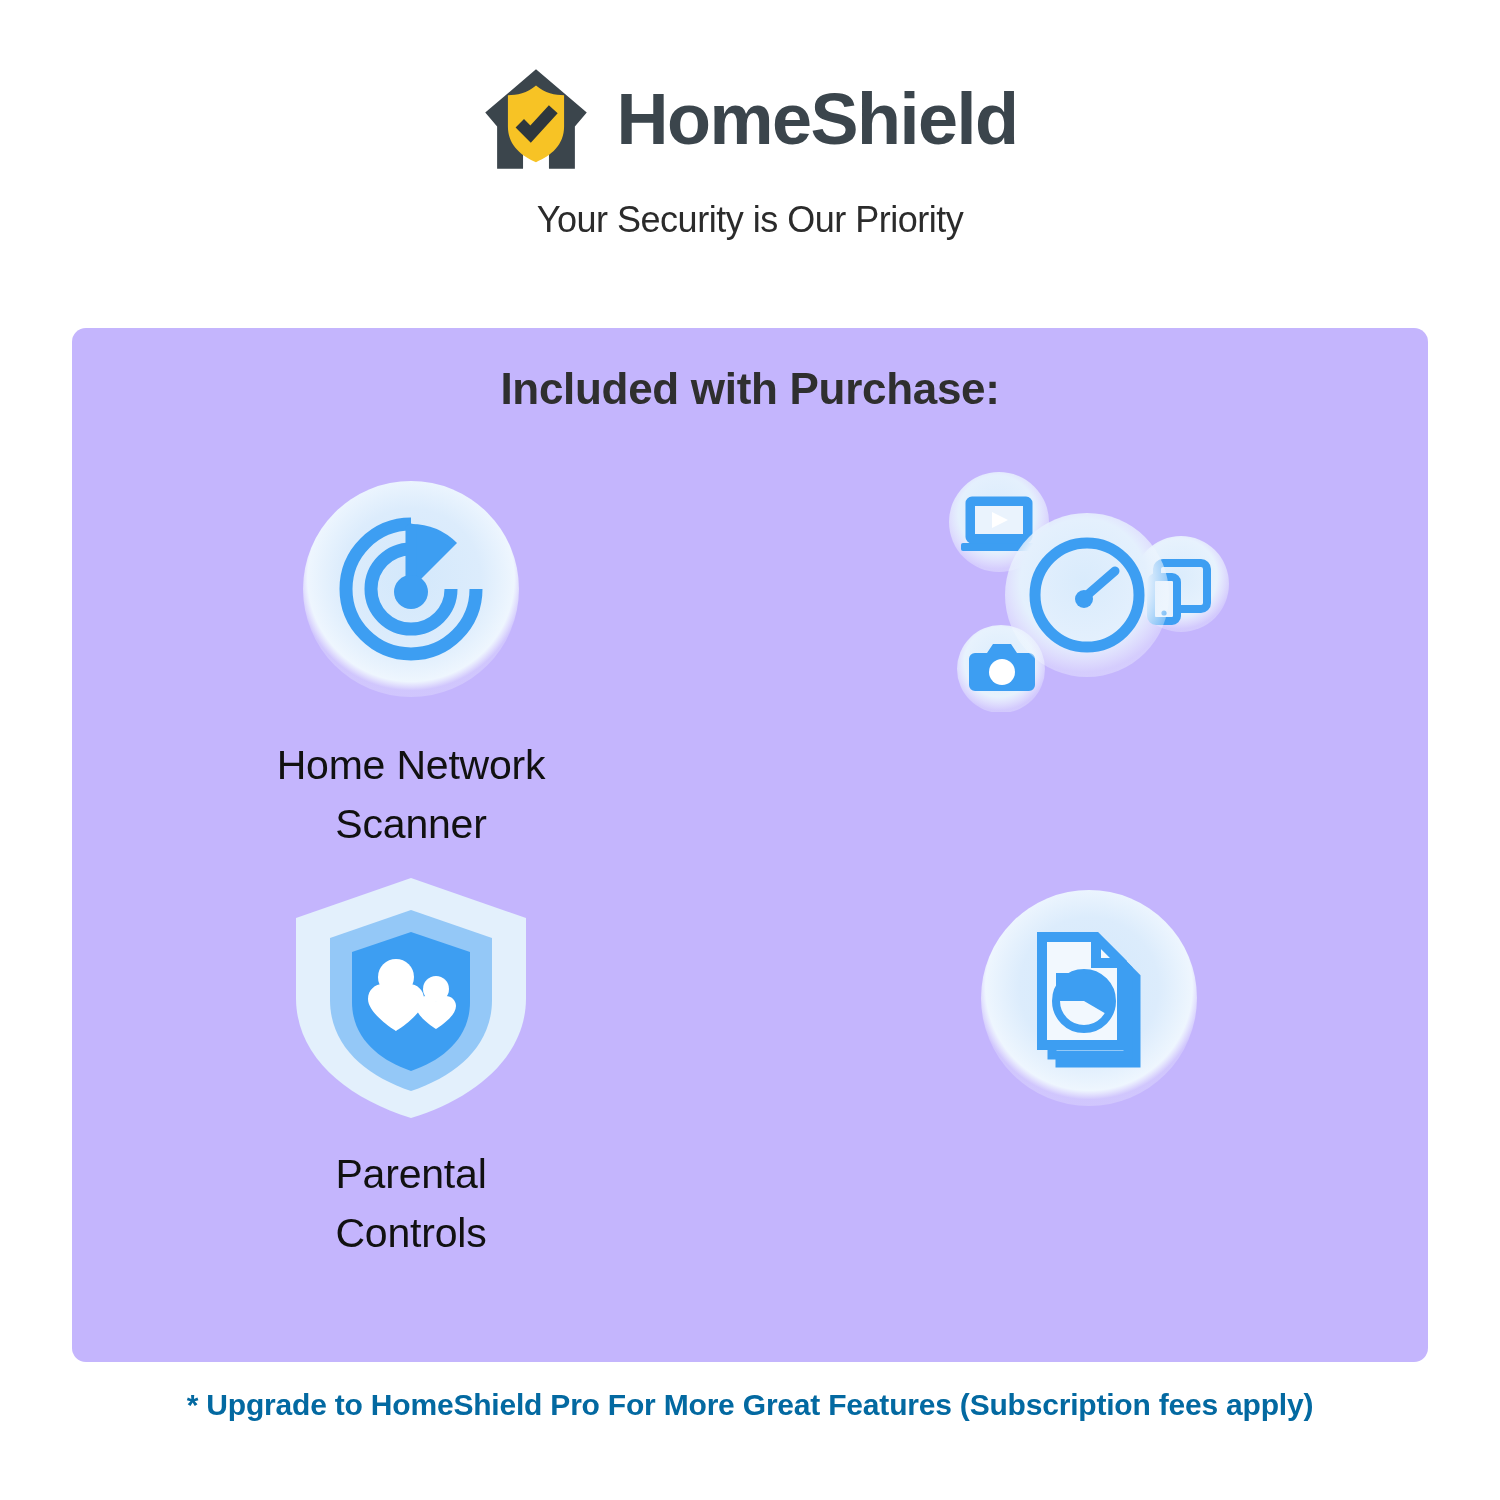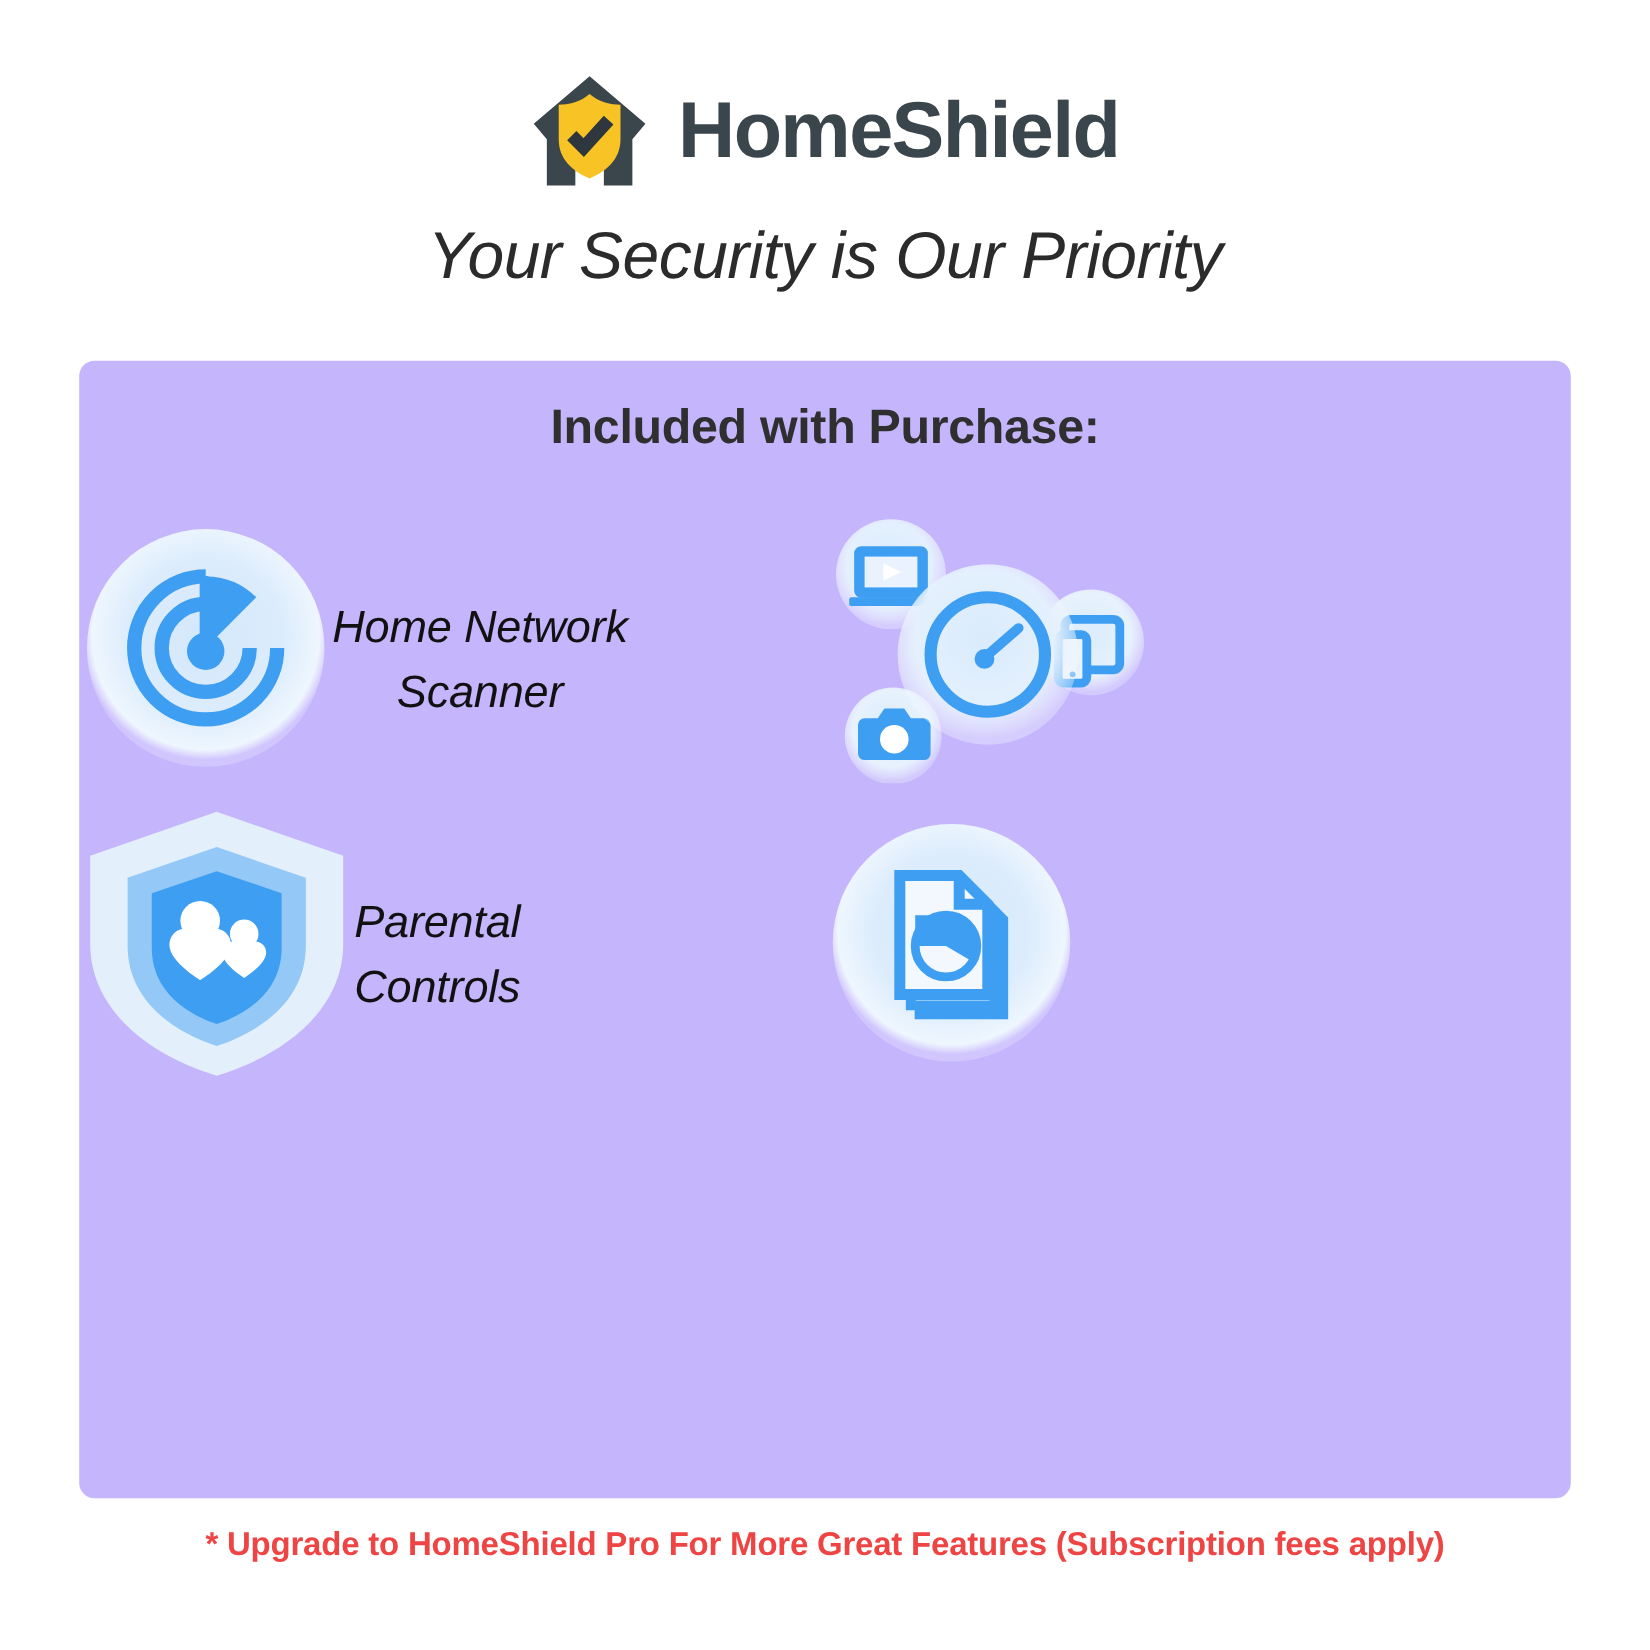--- a/index.html
+++ b/index.html
@@ -25,22 +25,22 @@
   }
   .brand-mark { width:108px; height:108px; display:block; flex:none; }
   .brand-name {
     font-size:72px; font-weight:700; letter-spacing:-1.5px;
     color:#3b454c; line-height:1;
     white-space:nowrap;
   }
 
   .tagline {
     margin-top:26px;
-    font-size:60px; font-weight:400; color:#2b2b2b;
-    letter-spacing:-0.5px; line-height:1.1;font-style:italic;
+    font-size:36px; font-weight:400; color:#2b2b2b;
+    letter-spacing:-0.5px; line-height:1.1;
   }
 
   
   .panel {
     position:absolute;
     left:72px; top:328px;
     width:1356px; height:1034px;
     background:#c4b5fd;
     border-radius:14px;
   }
@@ -53,23 +53,22 @@
 
   .grid {
     position:absolute;
     left:0; top:118px;
     width:100%;
     display:grid;
     grid-template-columns:1fr 1fr;
     grid-template-rows:1fr 1fr;
   }
   .cell {
-    display:flex; align-items:center;
+    display:flex; flex-direction:column; align-items:center;
     padding-top:18px;
-    font-style:italic;
   }
   .cell .art {
     height:250px;
     display:flex; align-items:center; justify-content:center;
   }
   .cell .label {
     margin-top:22px;
     text-align:center;
     font-size:41px; font-weight:400; color:#111111;
     line-height:1.45;
@@ -77,21 +76,21 @@
     white-space:pre-line;
   }
   .cell-qos .art  { height:250px; }
   .cell-par .art  { height:250px; }
 
   
   .footnote {
     position:absolute;
     left:0; top:1388px; width:100%;
     text-align:center;
-    font-size:30px; font-weight:700; color:#ef4444;
+    font-size:30px; font-weight:700; color:#0369a1;
     letter-spacing:-0.2px;
   }
 </style>
 </head>
 <body>
 
 <div class="page">
 
   <div class="brand">
     <svg class="brand-mark" viewBox="0 0 100 100" aria-hidden="true">

